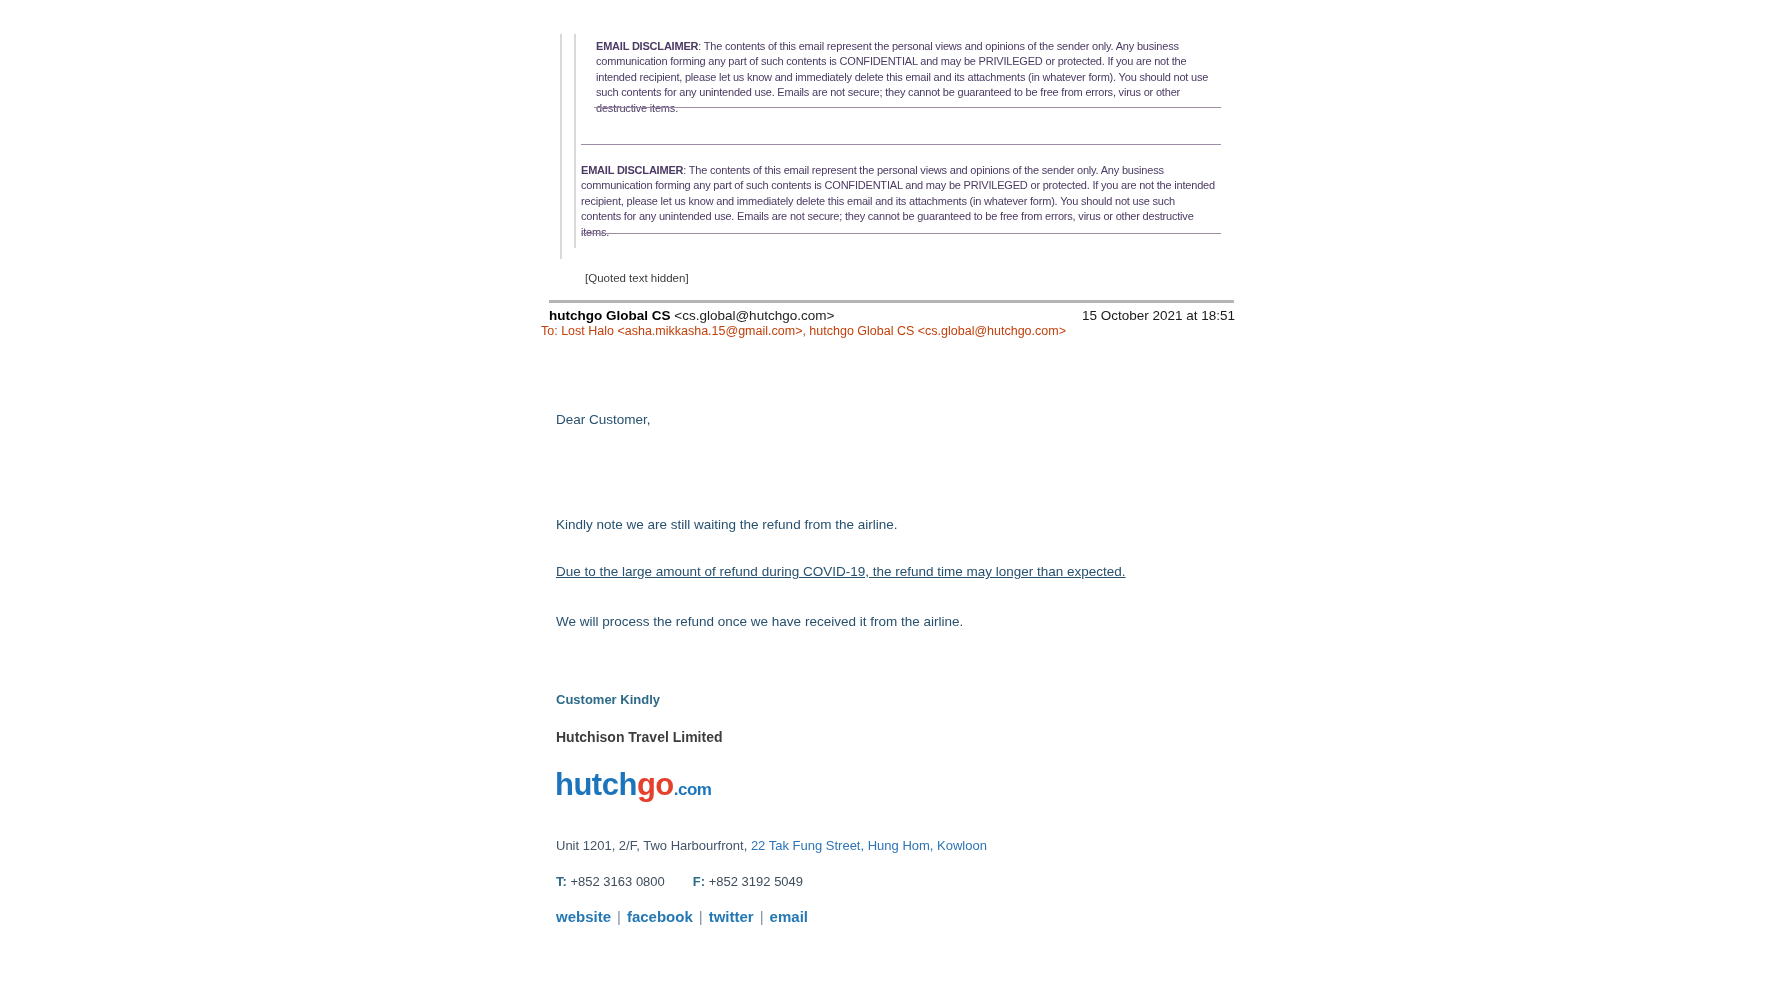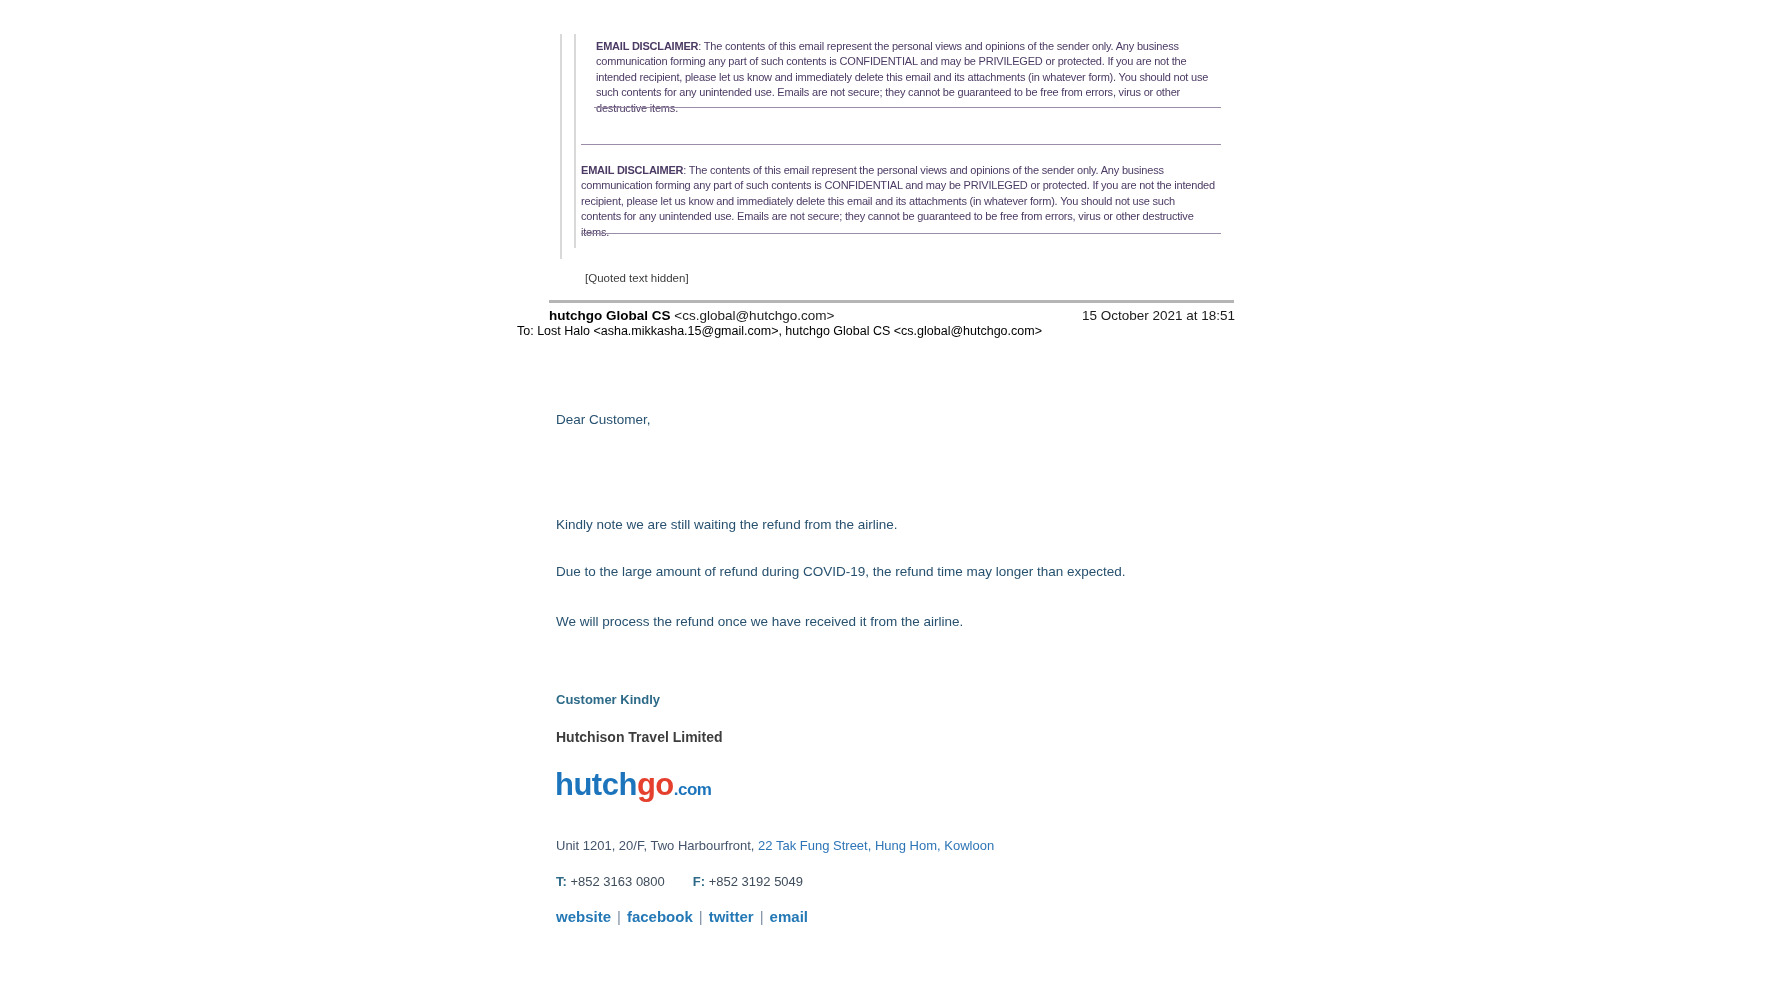--- a/index.html
+++ b/index.html
@@ -40,32 +40,32 @@
   }
   .header-row{
     position:absolute;left:549px;top:308px;width:686px;
     display:flex;justify-content:space-between;align-items:baseline;
     font-size:13.5px;color:#111;
   }
   .sender-name{font-weight:bold;color:#000;}
   .sender-email{color:#222;}
   .msg-date{font-size:13.5px;color:#1a1a1a;white-space:nowrap;}
   .to-row{
-    position:absolute;left:517px;top:324px;width:700px;
-    font-size:12.5px;color:#000000;
+    position:absolute;left:541px;top:324px;width:700px;
+    font-size:12.5px;color:#c2410c;
   }
   
   .para{
     position:absolute;left:556px;width:720px;
     font-size:13.5px;line-height:18px;color:#27516f;
   }
   .para.p0{top:411px;}
   .para.p1{top:462px;}
   .para.p2{top:516px;}
-  .para.p3{top:563px;}
+  .para.p3{top:563px;text-decoration:underline;}
   .para.p4{top:613px;}
   
   .sig-team{
     position:absolute;left:556px;top:692px;
     font-size:13px;font-weight:bold;color:#2d6a88;
   }
   .sig-company{
     position:absolute;left:556px;top:729px;
     font-size:14px;font-weight:bold;color:#3d3d3d;
   }
@@ -132,21 +132,21 @@
   <div class="para p4">We will process the refund once we have received it from the airline.</div>
 
   <div class="sig-team">Customer Kindly</div>
   <div class="sig-company">Hutchison Travel Limited</div>
 
   <div class="logo">
     <span class="lg-hutch">hutch</span><span class="lg-go">go</span><span class="lg-com">.com</span>
   </div>
 
   <div class="sig-address">
-    <span>Unit 1201, 20/F, Two Harbourfront, </span><a>22 Tak Fung Street, Hung Hom, Kowloon</a>
+    <span>Unit 1201, 2/F, Two Harbourfront, </span><a>22 Tak Fung Street, Hung Hom, Kowloon</a>
   </div>
 
   <div class="sig-phones">
     <span class="ph-label">T:</span><span> +852 3163 0800</span><span class="ph-gap"></span><span class="ph-label">F:</span><span> +852 3192 5049</span>
   </div>
 
   <div class="sig-links">
     <a class="lnk">website</a><span class="lnk-sep">|</span><a class="lnk">facebook</a><span class="lnk-sep">|</span><a class="lnk">twitter</a><span class="lnk-sep">|</span><a class="lnk">email</a>
   </div>
 

